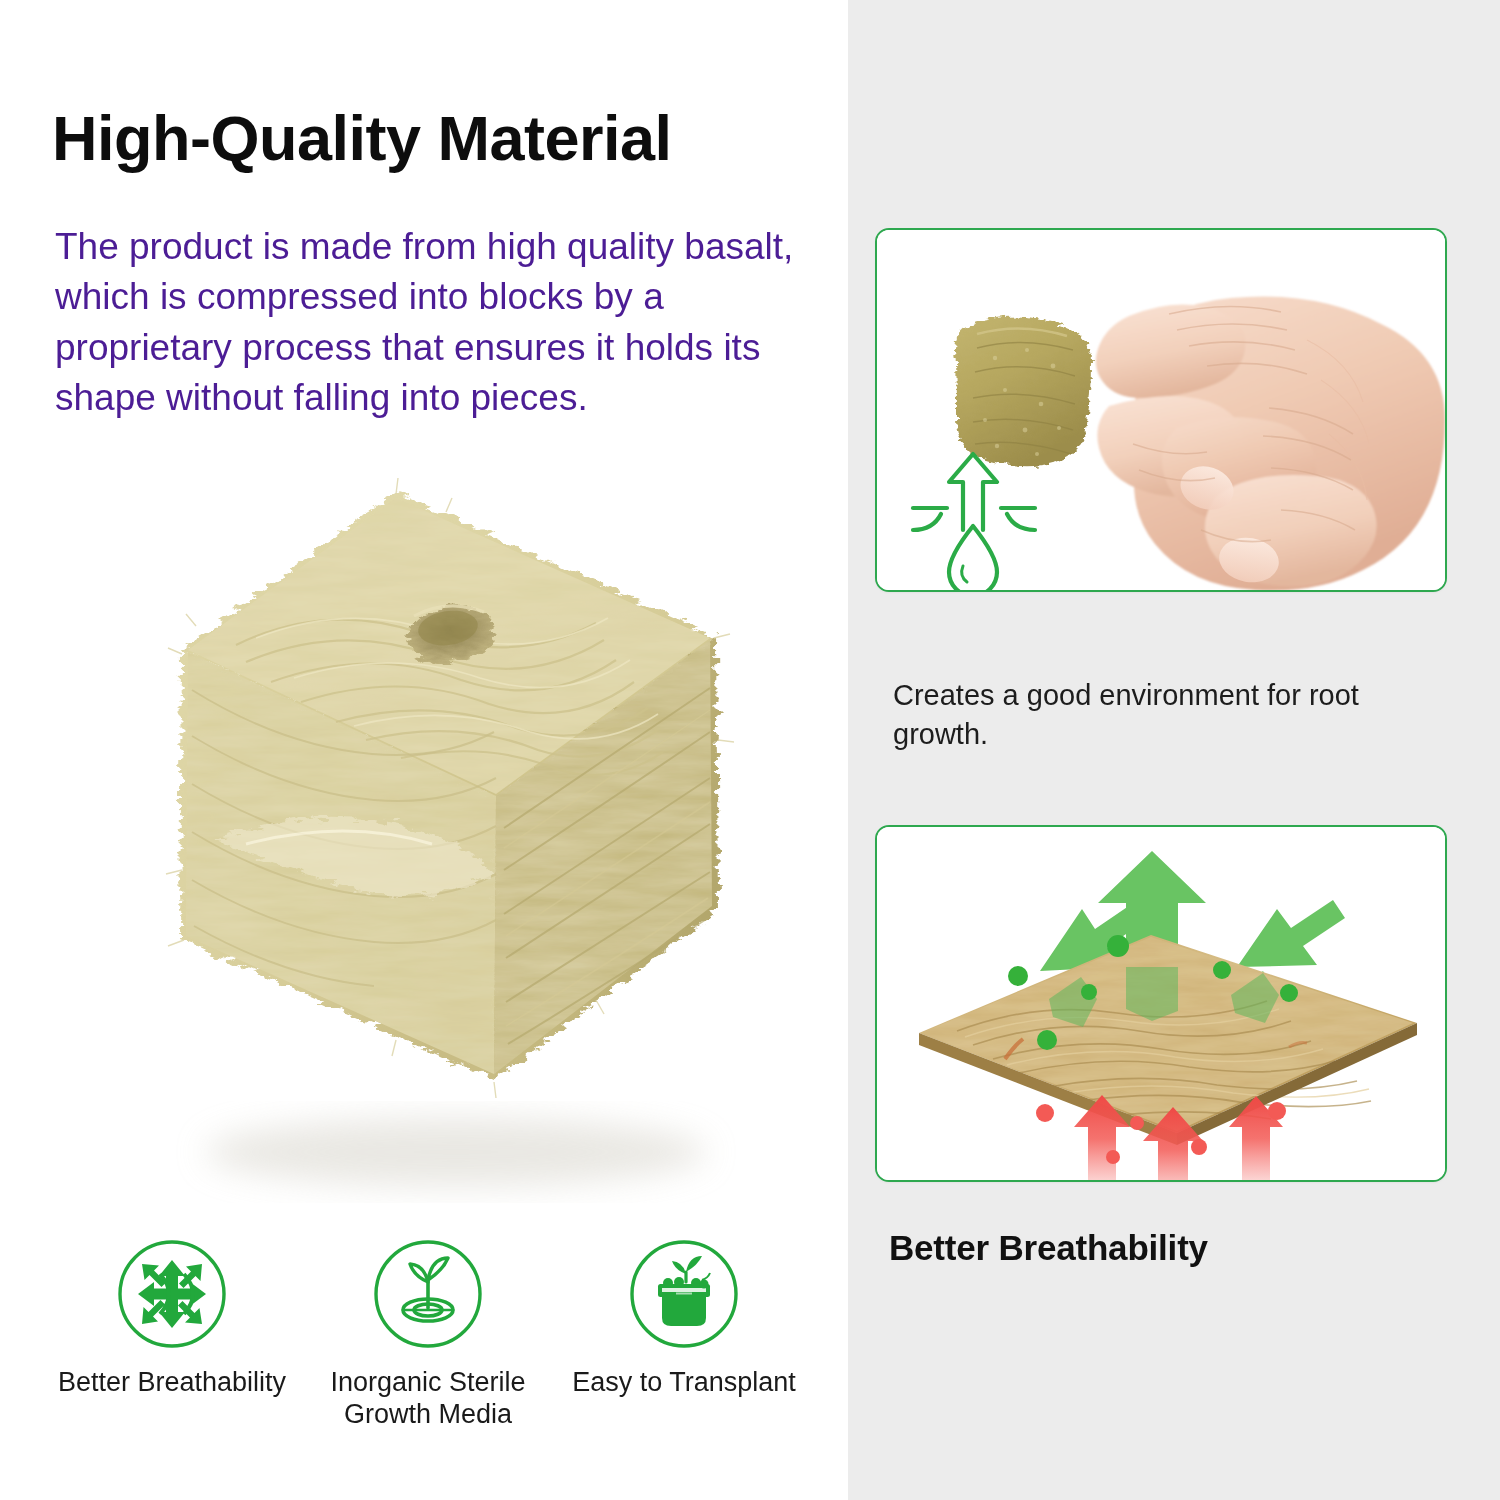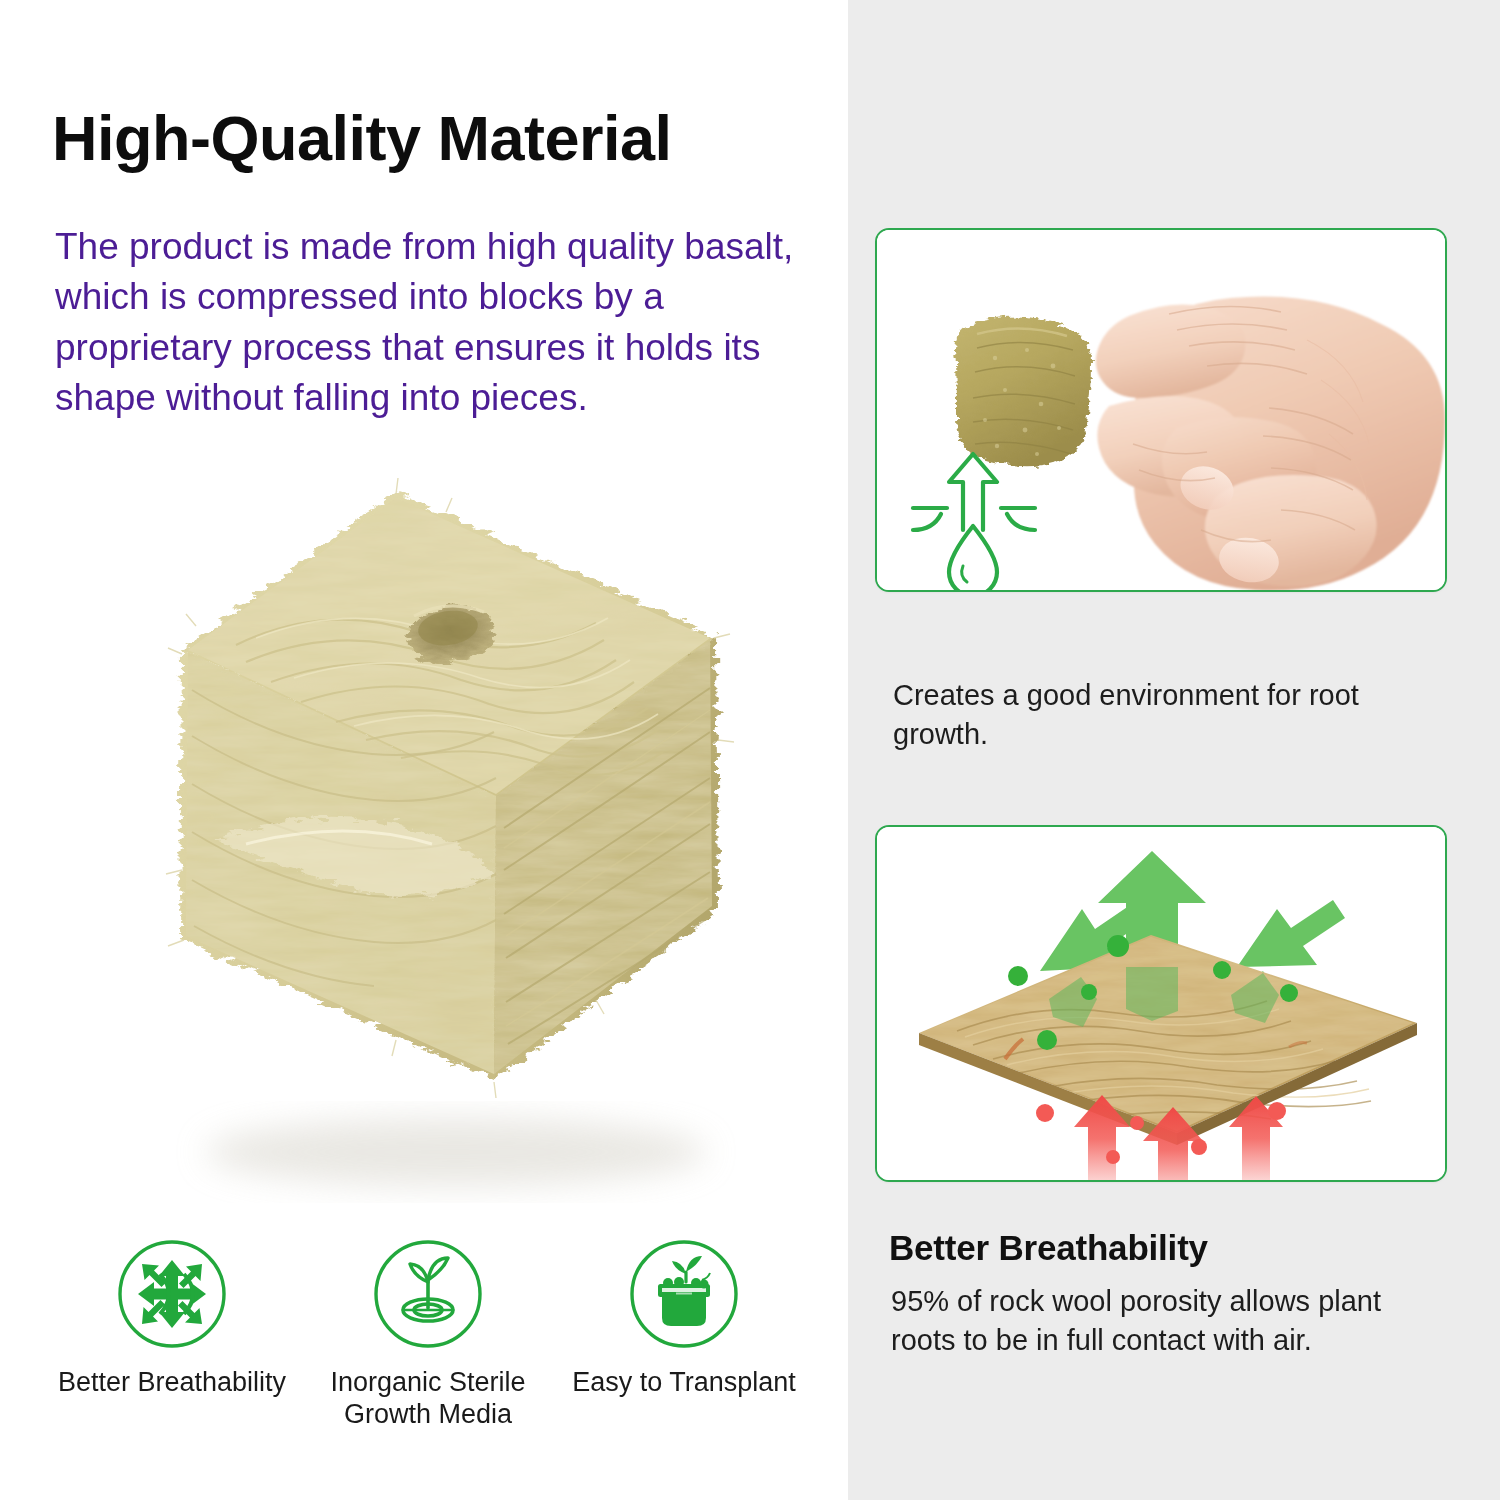--- a/index.html
+++ b/index.html
@@ -478,15 +478,14 @@
         <circle cx="168" cy="286" r="9"></circle>
         <circle cx="260" cy="296" r="7"></circle>
         <circle cx="236" cy="330" r="7"></circle>
         <circle cx="322" cy="320" r="8"></circle>
         <circle cx="400" cy="284" r="9"></circle>
       </g>
     </svg>
   </div>
 
   <div class="feature-title ft2">Better Breathability</div>
-  <div class="feature-desc fd2">95% of rock wool porosity allows plant roots to be in full contact with air.</div>
 
 </div>
 
 </body></html>

